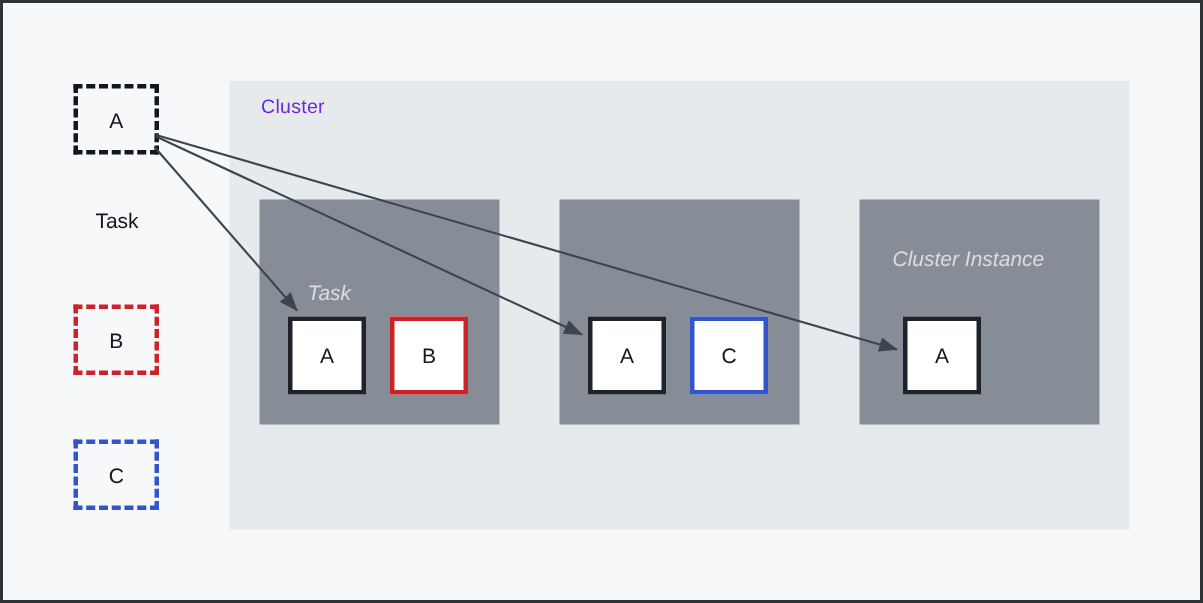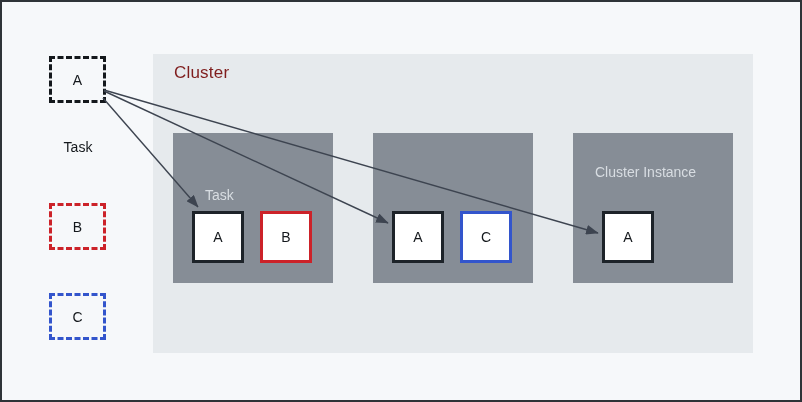--- a/index.html
+++ b/index.html
@@ -26,42 +26,43 @@
     left: 151px;
     top: 52px;
     width: 600px;
     height: 299px;
     background: #e6eaed;
   }
   #cluster-title {
     position: absolute;
     left: 172px;
     top: 61px;
-    font-size: 17px;
-    color: #7f1d1d;
+    font-size: 13px;
+    color: #6d28d9;
     letter-spacing: 0.2px;
   }
 
   
   .instance-group {
     position: absolute;
     top: 131px;
     width: 160px;
     height: 150px;
     background: #868d96;
   }
   #instance-group-1 { left: 171px; }
   #instance-group-2 { left: 371px; }
   #instance-group-3 { left: 571px; }
 
   .group-label {
     position: absolute;
     font-size: 14px;
     color: #d8dde2;
     white-space: nowrap;
+    font-style: italic;
   }
   #task-label {
     left: 203px;
     top: 185px;
   }
   #cluster-instance-label {
     left: 593px;
     top: 162px;
   }
 

